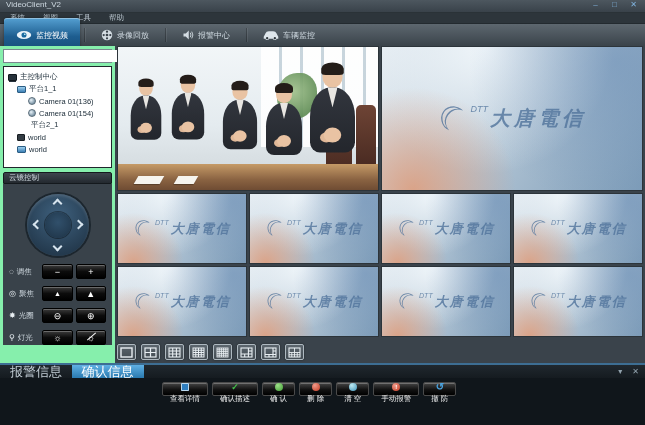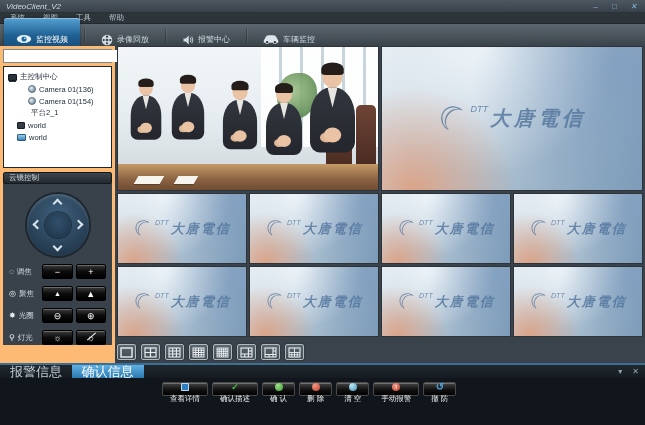--- a/index.html
+++ b/index.html
@@ -2,41 +2,41 @@
 <html><head>
 <meta charset="utf-8">
 <style>
   * { margin:0; padding:0; box-sizing:border-box; }
   html,body { background:#20262b; }
   body { font-family:"Liberation Sans", sans-serif; }
   .window { position:relative; width:645px; height:425px; background:#3a434b; overflow:hidden; }
 
   
   .titlebar { position:absolute; left:0; top:0; width:645px; height:13px;
-    background:linear-gradient(#4d575f,#39424a); display:flex; align-items:center; padding:0 6px;
-    border-bottom:1px solid #2a3237;font-style:italic; }
+    background:linear-gradient(#4d575f,#39424a); display:flex; padding:0 6px;
+    border-bottom:1px solid #2a3237; }
   .title { font-size:8px; color:#cdd8e0; }
   .win-controls { margin-left:auto; display:flex; gap:8px; }
   .win-btn { font-size:8px; line-height:9px; color:#7fb2dd; width:11px; text-align:center; cursor:default; }
 
   .menubar { position:absolute; left:0; top:13px; width:645px; height:11px; background:#2d353b;
     display:flex; align-items:center; gap:18px; padding:0 10px; border-bottom:1px solid #232a2f; }
   .menu-item { font-size:7.5px; color:#b9c5cd; }
 
   .navbar { position:absolute; left:0; top:24px; width:645px; height:22px;
     background:linear-gradient(#5d676f,#3a434a); display:flex; align-items:center; padding:0 4px; gap:4px; }
-  .nav-tab { height:34px; display:flex; align-items:flex-start; gap:4px; padding:16px 12px; border-radius:3px;
+  .nav-tab { height:34px; display:flex; align-items:center; gap:4px; padding:16px 12px; border-radius:3px;
     font-size:8px; color:#cdd7de; }
   .nav-tab.active { background:linear-gradient(#55a0d2,#1d5d8f 55%,#164c77);
     box-shadow:inset 0 1px 0 rgba(255,255,255,.35), 0 0 3px rgba(0,0,0,.4); color:#fff; }
   .nav-tab svg { display:block; }
   .nav-sep { width:1px; height:14px; background:rgba(0,0,0,.25); box-shadow:1px 0 0 rgba(255,255,255,.08); }
 
   
-  .left-panel { position:absolute; left:0; top:46px; width:115px; height:317px; background:#fdba74; padding:3px; }
+  .left-panel { position:absolute; left:0; top:46px; width:115px; height:317px; background:#86efac; padding:3px; }
   .combo { display:flex; height:14px; background:#fff; border:1px solid #7a868e; }
   .combo-input { flex:1; border:0; outline:none; font-size:8px; padding:0 3px; background:#fff; }
   .combo-btn { width:14px; background:linear-gradient(#f2f5f7,#cfd8de); border-left:1px solid #9aa5ac;
     font-size:7px; color:#4a565e; display:flex; align-items:center; justify-content:center; }
 
   .tree-panel { margin-top:3px; height:102px; background:#fff; border:1px solid #20272c; padding:4px 2px; overflow:hidden; }
   .tree-item { display:flex; align-items:center; gap:3px; height:12px; font-size:7.5px; color:#20303c; }
   .ti { display:inline-block; flex:none; }
   .icon-monitor-dark { width:9px; height:7px; background:#26313a; border-radius:1px; border:1px solid #10181e; box-shadow:0 2px 0 -1px #26313a; }
   .icon-monitor-blue { width:9px; height:7px; background:linear-gradient(#9fd0ee,#3c7fb4); border-radius:1px; border:1px solid #2b5d84; }
@@ -216,20 +216,24 @@
     <div class="combo">
       <input class="combo-input" value="" style="">
       <span class="combo-btn">▼</span>
     </div>
 
     <div class="tree-panel">
       <div class="tree-item" style="padding-left:2px;">
         <span class="ti icon-monitor-dark"></span>
         <span>主控制中心</span>
       </div>
+      <div class="tree-item" style="padding-left:11px;">
+        <span class="ti icon-monitor-blue"></span>
+        <span>平台1_1</span>
+      </div>
       <div class="tree-item" style="padding-left:22px;">
         <span class="ti icon-camera"></span>
         <span>Camera 01(136)</span>
       </div>
       <div class="tree-item" style="padding-left:22px;">
         <span class="ti icon-camera"></span>
         <span>Camera 01(154)</span>
       </div>
       <div class="tree-item" style="padding-left:25px;">
         <span>平台2_1</span>

